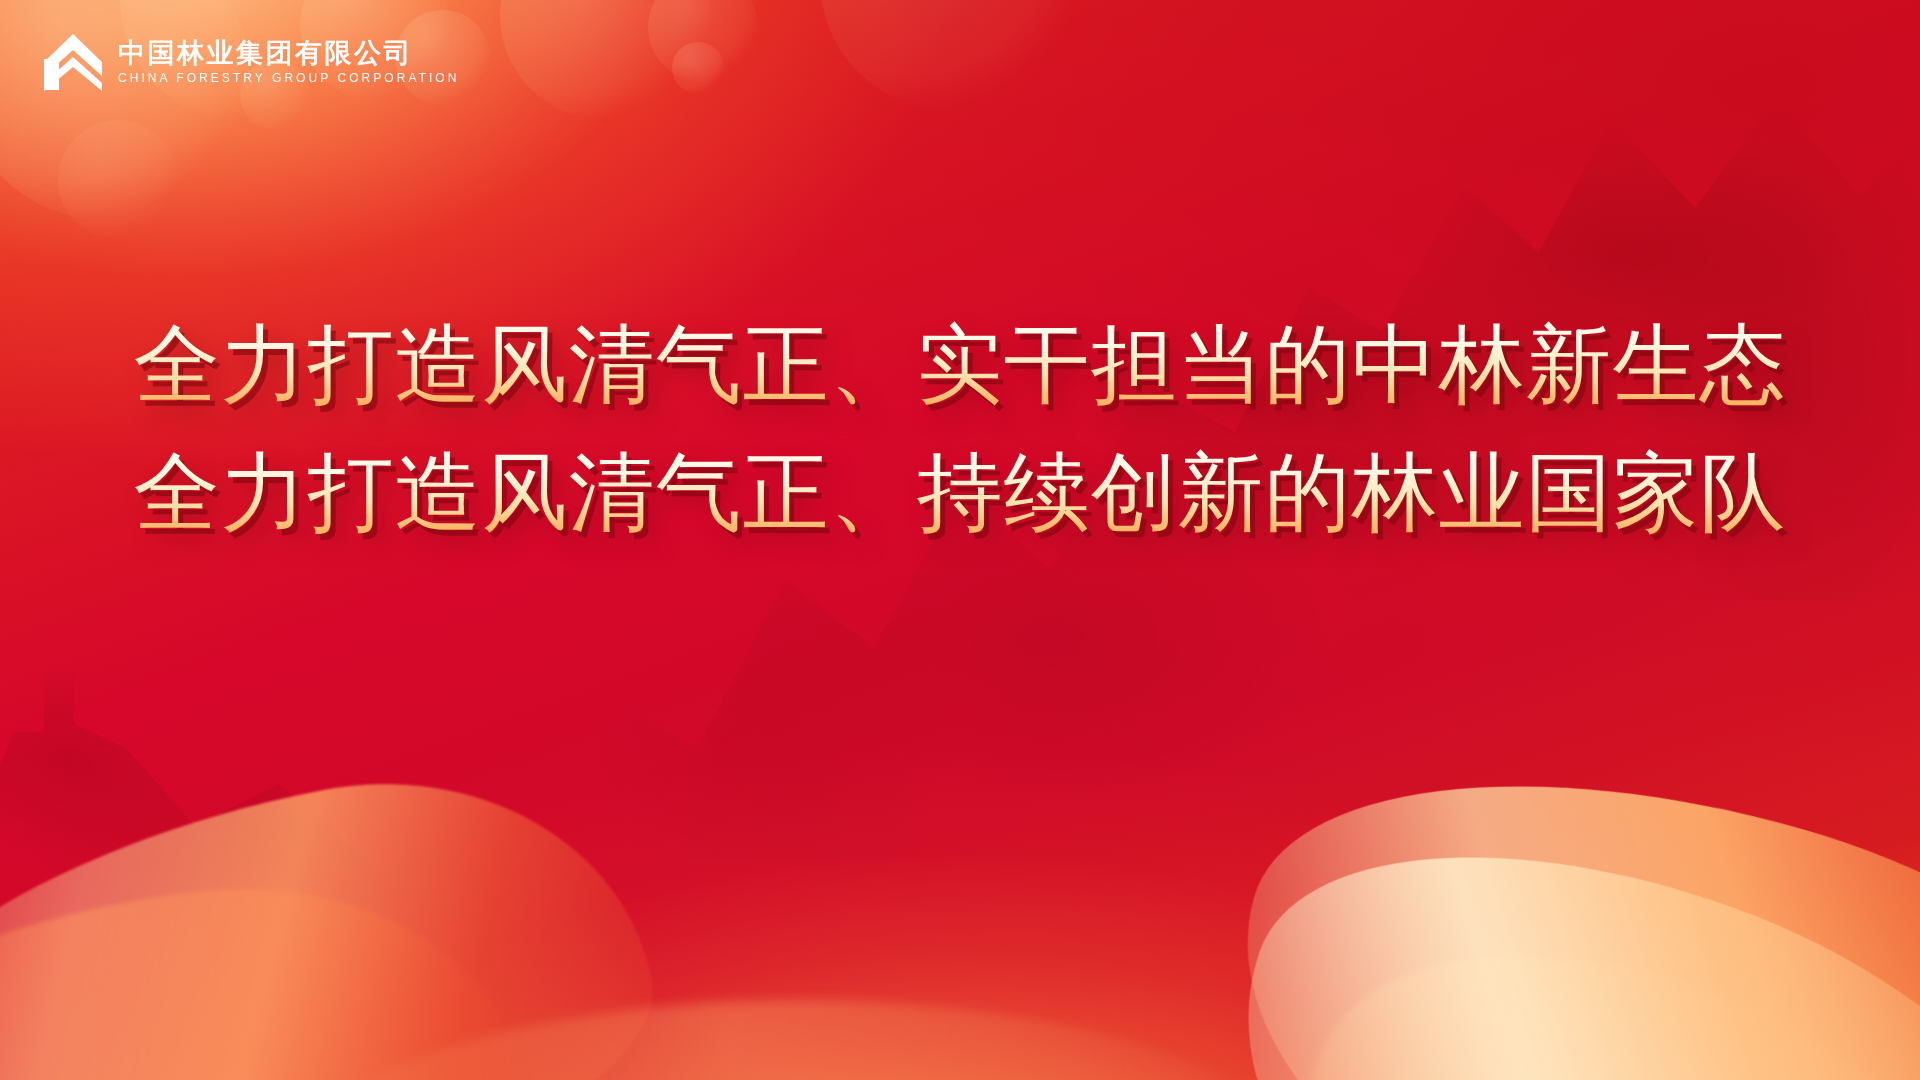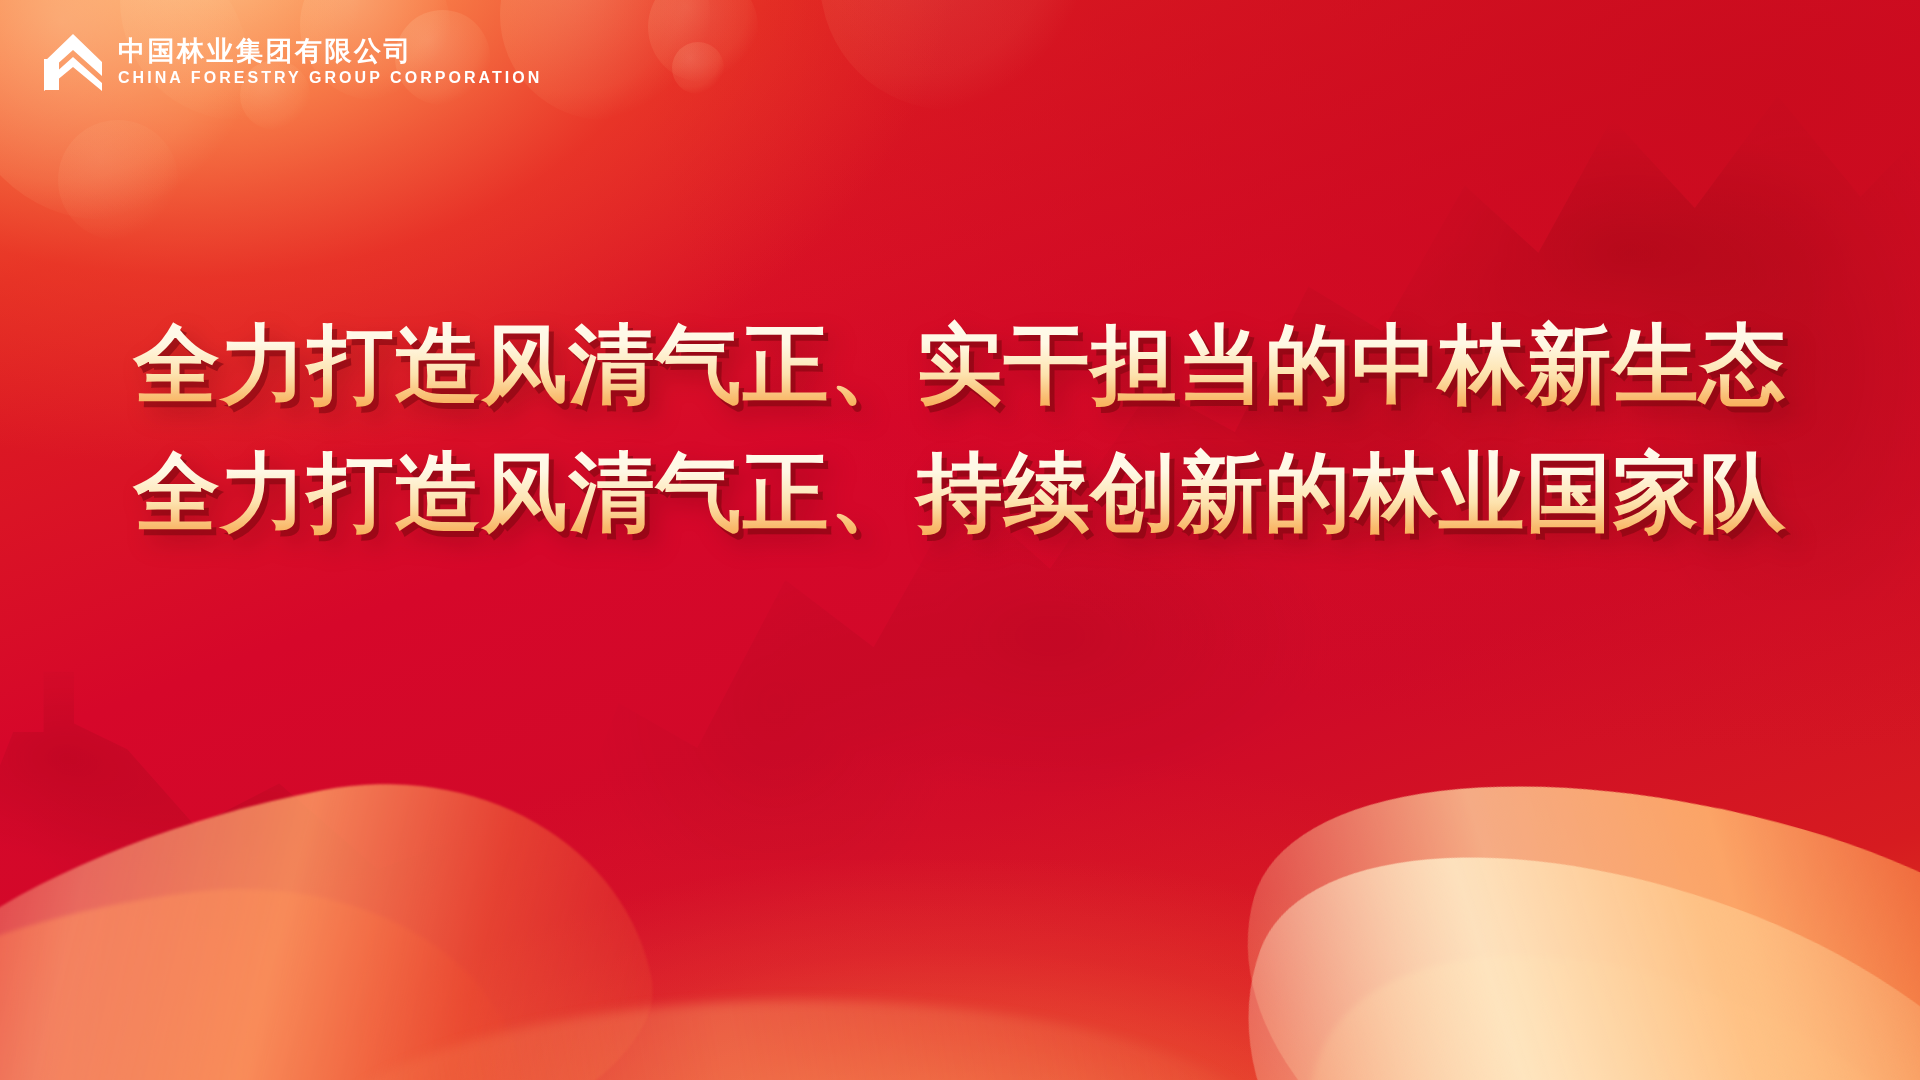--- a/index.html
+++ b/index.html
@@ -88,28 +88,28 @@
     transform:rotate(24deg);filter:blur(3px);}
   .rb-bc{left:300px;bottom:-250px;width:1000px;height:330px;
     background:linear-gradient(80deg, rgba(255,150,80,0) 0%, rgba(255,180,110,.35) 45%, rgba(255,150,80,0) 100%);
     border-radius:50%;filter:blur(6px);}
 
   
   #logo{position:absolute;left:42px;top:31px;display:flex;align-items:center;gap:14px;z-index:8;}
   #logo-mark{width:62px;height:62px;flex:0 0 62px;display:block;}
   #logo-text{display:flex;flex-direction:column;gap:5px;}
   #logo-cn{font-size:27px;font-weight:700;color:#fff;letter-spacing:2.5px;line-height:1;white-space:nowrap;}
-  #logo-en{font-size:16px;font-weight:700;color:#fff;letter-spacing:3.05px;line-height:1;white-space:nowrap;}
+  #logo-en{font-size:12px;font-weight:400;color:#fff;letter-spacing:3.05px;line-height:1;white-space:nowrap;}
 
   
   #headline{position:absolute;left:0;right:0;top:300px;z-index:9;text-align:center;}
   .hl-line{
     display:block;white-space:nowrap;
     font-family:"Liberation Sans","DejaVu Sans",sans-serif;
-    font-weight:700;
+    font-weight:400;
     font-size:86px;
     line-height:128px;
     letter-spacing:1px;
     background-image:linear-gradient(180deg,#fffdf4 0%,#fff8e4 34%,#fde3ae 58%,#f9b96b 78%,#f6982f 100%);
     -webkit-background-clip:text;background-clip:text;
     color:transparent;-webkit-text-fill-color:transparent;
     filter:drop-shadow(5px 6px 0px rgba(129,6,16,.62)) drop-shadow(9px 10px 11px rgba(108,2,12,.30));
   }
 </style>
 </head>

